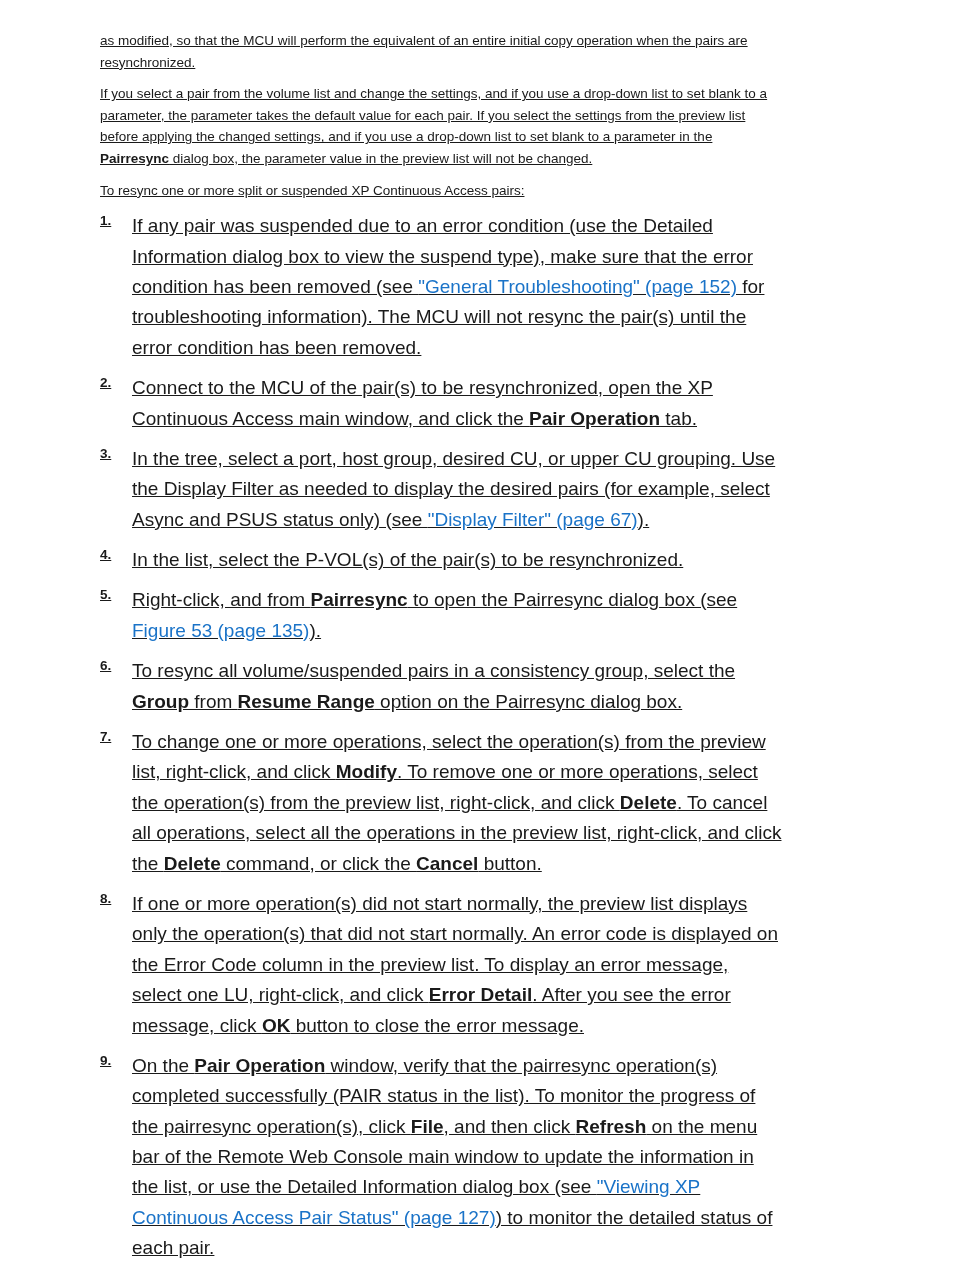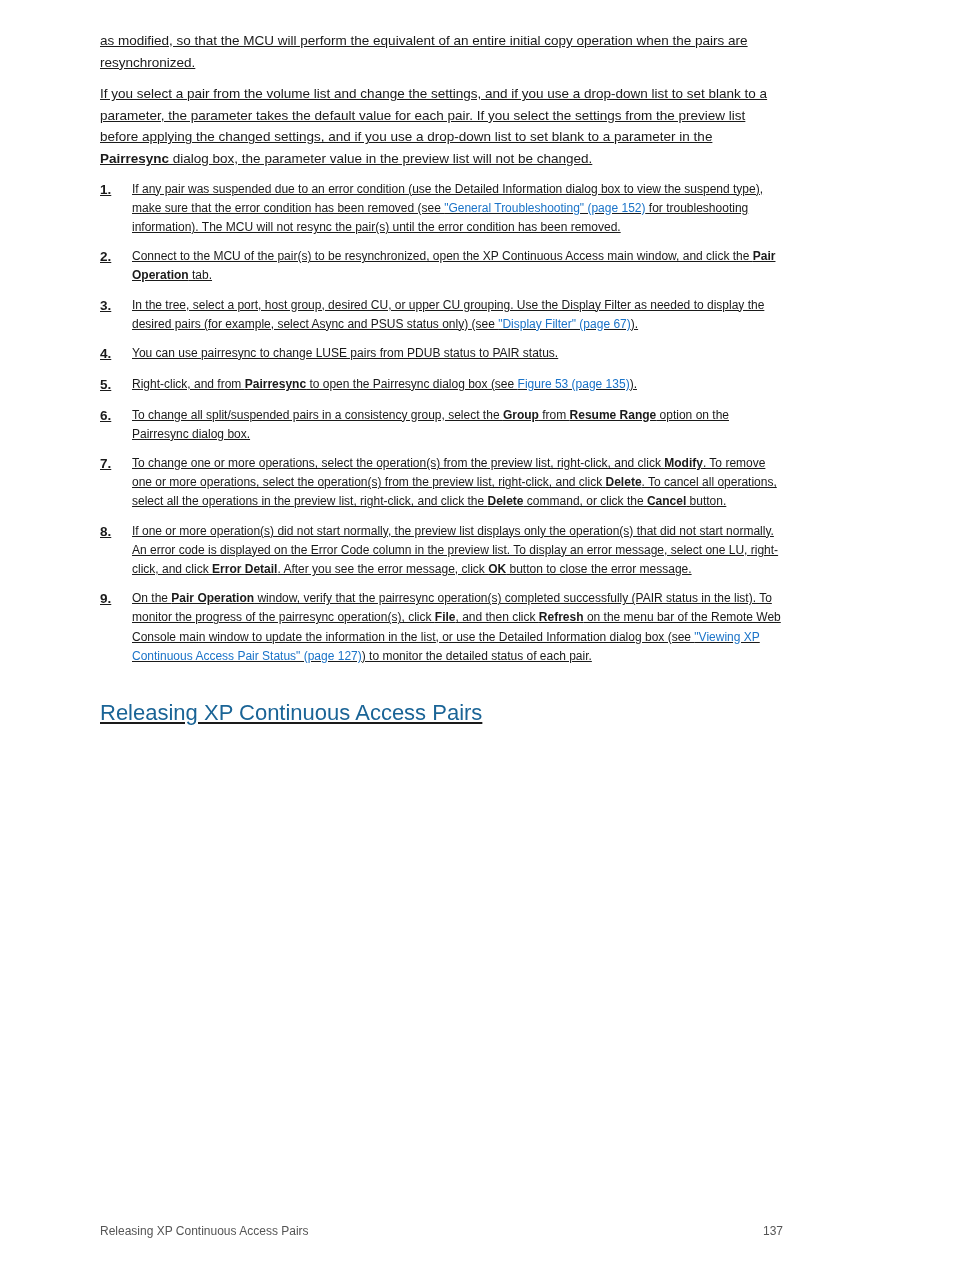--- a/index.html
+++ b/index.html
@@ -60,21 +60,21 @@
     .list-number {
       font-weight: bold;
       color: #1a1a1a;
       min-width: 32px;
       font-size: 13.5px;
       padding-top: 0px;
     }
 
     .list-content {
       flex: 1;
-      font-size: 12px;
+      font-size: 19px;
       line-height: 1.6;
     }
 
     .list-content p {
       margin-bottom: 8px;
     }
 
     .list-content p:last-child {
       margin-bottom: 0;
     }
@@ -105,20 +105,21 @@
 
 <div class="page">
 
   <div class="body-text">
     <p>as modified, so that the MCU will perform the equivalent of an entire initial copy operation when the pairs are resynchronized.</p>
 
     <p>
       <span>If you select a pair from the volume list and change the settings, and if you use a drop-down list to set blank to a parameter, the parameter takes the default value for each pair. If you select the settings from the preview list before applying the changed settings, and if you use a drop-down list to set blank to a parameter in the </span><span class="bold-inline">Pairresync</span><span> dialog box, the parameter value in the preview list will not be changed.</span>
     </p>
 
+    <p>To resync one or more split or suspended XP Continuous Access pairs:</p>
   </div>
 
   <ol class="numbered-list">
 
     <li>
       <span class="list-number">1.</span>
       <div class="list-content">
         <p>
           <span>If any pair was suspended due to an error condition (use the Detailed Information dialog box to view the suspend type), make sure that the error condition has been removed (see </span><a class="link-blue" href="#">"General Troubleshooting" (page 152)</a><span> for troubleshooting information). The MCU will not resync the pair(s) until the error condition has been removed.</span>
         </p>
@@ -139,38 +140,40 @@
       <div class="list-content">
         <p>
           <span>In the tree, select a port, host group, desired CU, or upper CU grouping. Use the Display Filter as needed to display the desired pairs (for example, select Async and PSUS status only) (see </span><a class="link-blue" href="#">"Display Filter" (page 67)</a><span>).</span>
         </p>
       </div>
     </li>
 
     <li>
       <span class="list-number">4.</span>
       <div class="list-content">
-        <p>You can use pairresync to change LUSE pairs from PDUB status to PAIR status.</p>
+        <p>
+          <span>In the list, select the P-VOL(s) of the pair(s) to be resynchronized.</span>
+        </p>
       </div>
     </li>
 
     <li>
       <span class="list-number">5.</span>
       <div class="list-content">
         <p>
           <span>Right-click, and from </span><span class="bold-inline">Pairresync</span><span> to open the Pairresync dialog box (see </span><a class="link-blue" href="#">Figure 53 (page 135)</a><span>).</span>
         </p>
       </div>
     </li>
 
     <li>
       <span class="list-number">6.</span>
       <div class="list-content">
         <p>
-          <span>To change all split/suspended pairs in a consistency group, select the </span><span class="bold-inline">Group</span><span> from </span><span class="bold-inline">Resume Range</span><span> option on the Pairresync dialog box.</span>
+          <span>To resync all volume/suspended pairs in a consistency group, select the </span><span class="bold-inline">Group</span><span> from </span><span class="bold-inline">Resume Range</span><span> option on the Pairresync dialog box.</span>
         </p>
       </div>
     </li>
 
     <li>
       <span class="list-number">7.</span>
       <div class="list-content">
         <p>
           <span>To change one or more operations, select the operation(s) from the preview list, right-click, and click </span><span class="bold-inline">Modify</span><span>. To remove one or more operations, select the operation(s) from the preview list, right-click, and click </span><span class="bold-inline">Delete</span><span>. To cancel all operations, select all the operations in the preview list, right-click, and click the </span><span class="bold-inline">Delete</span><span> command, or click the </span><span class="bold-inline">Cancel</span><span> button.</span>
         </p>

